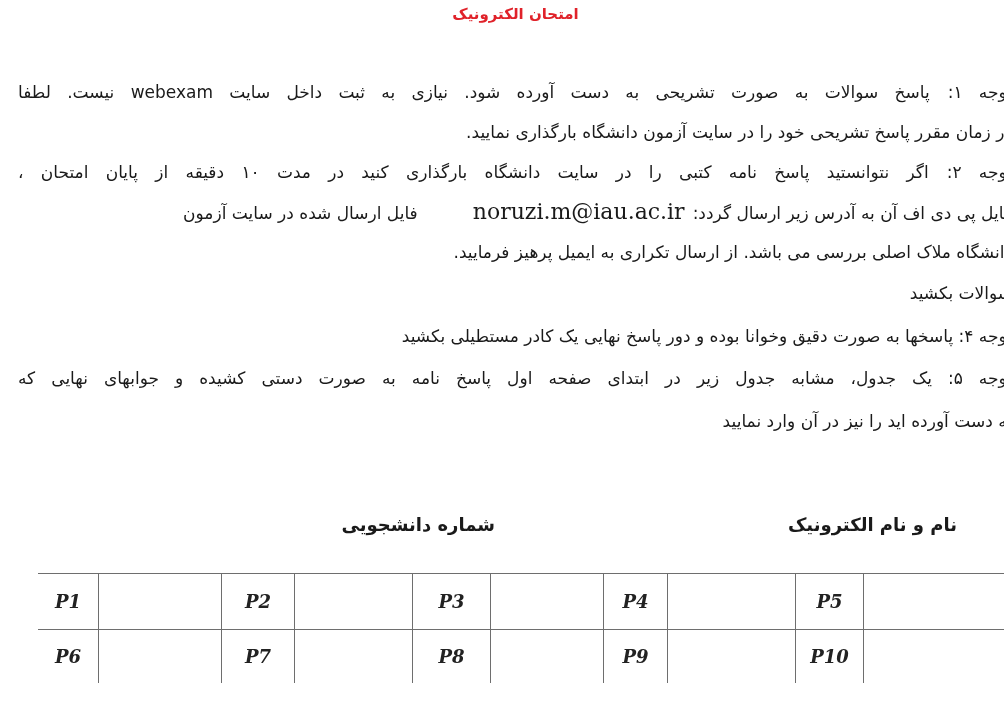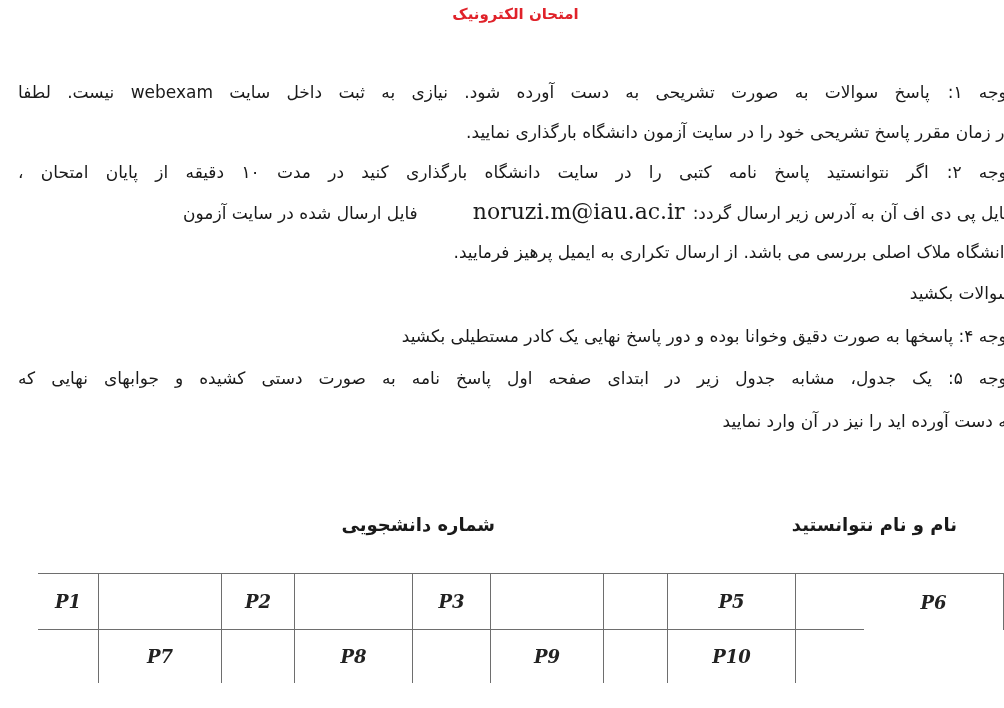--- a/index.html
+++ b/index.html
@@ -77,31 +77,32 @@
     <div class="line sp">سوالات بکشید</div>
 
     <div class="line sp">توجه ۴: پاسخها به صورت دقیق وخوانا بوده و دور پاسخ نهایی یک کادر مستطیلی بکشید</div>
 
     <div class="line sp just">توجه ۵: یک جدول، مشابه جدول زیر در ابتدای صفحه اول پاسخ نامه به صورت دستی کشیده و جوابهای نهایی که</div>
 
     <div class="line sp">به دست آورده اید را نیز در آن وارد نمایید</div>
 
   </div>
 
-  <div class="formlabel" id="name-label">نام و نام نتوانستید</div>
+  <div class="formlabel" id="name-label">نام و نام الکترونیک</div>
   <div class="formlabel" id="sid-label">شماره دانشجویی</div>
 
   <div id="atable">
 
     <div class="cell r1 plabel">P1</div>
     <div class="cell r1"></div>
     <div class="cell r1 plabel">P2</div>
     <div class="cell r1"></div>
     <div class="cell r1 plabel">P3</div>
     <div class="cell r1"></div>
+    <div class="cell r1 plabel">P4</div>
     <div class="cell r1"></div>
     <div class="cell r1 plabel">P5</div>
     <div class="cell r1 last"></div>
 
     <div class="cell plabel">P6</div>
     <div class="cell"></div>
     <div class="cell plabel">P7</div>
     <div class="cell"></div>
     <div class="cell plabel">P8</div>
     <div class="cell"></div>

